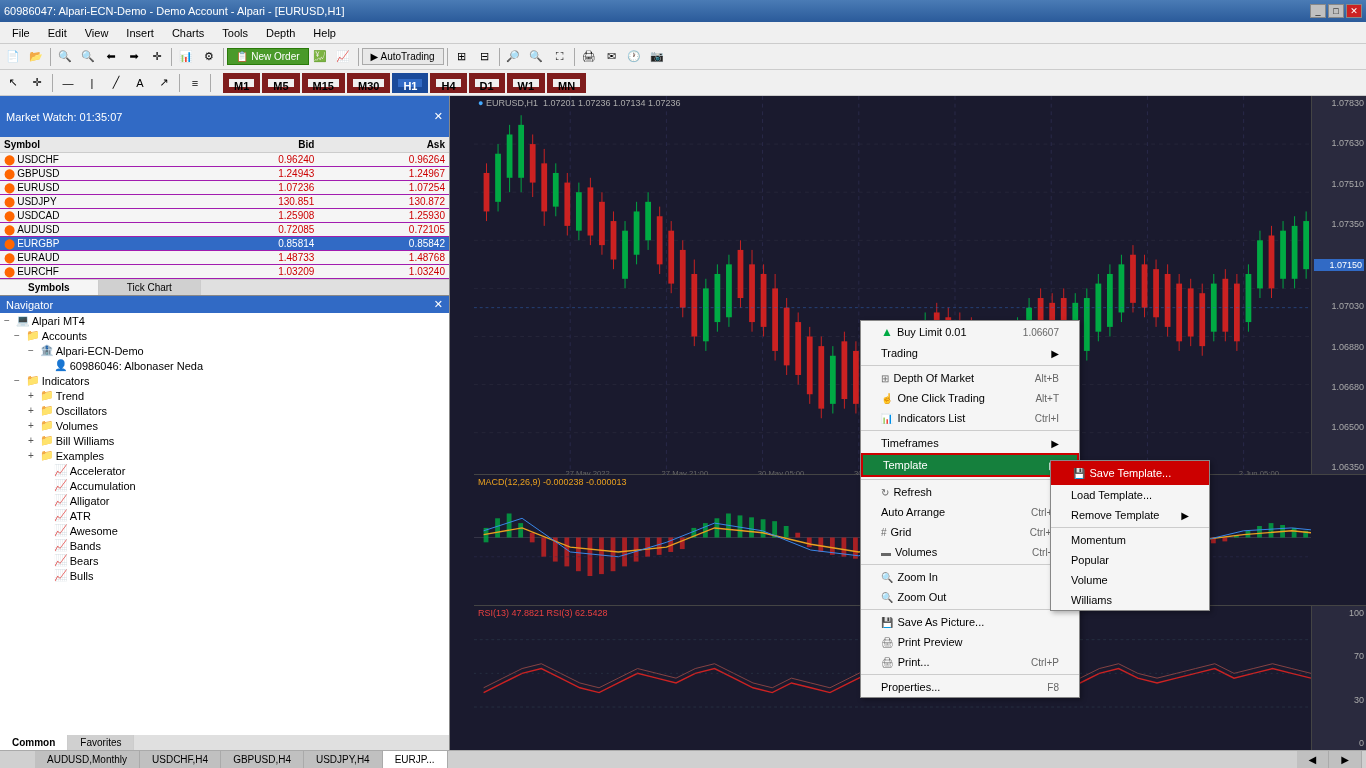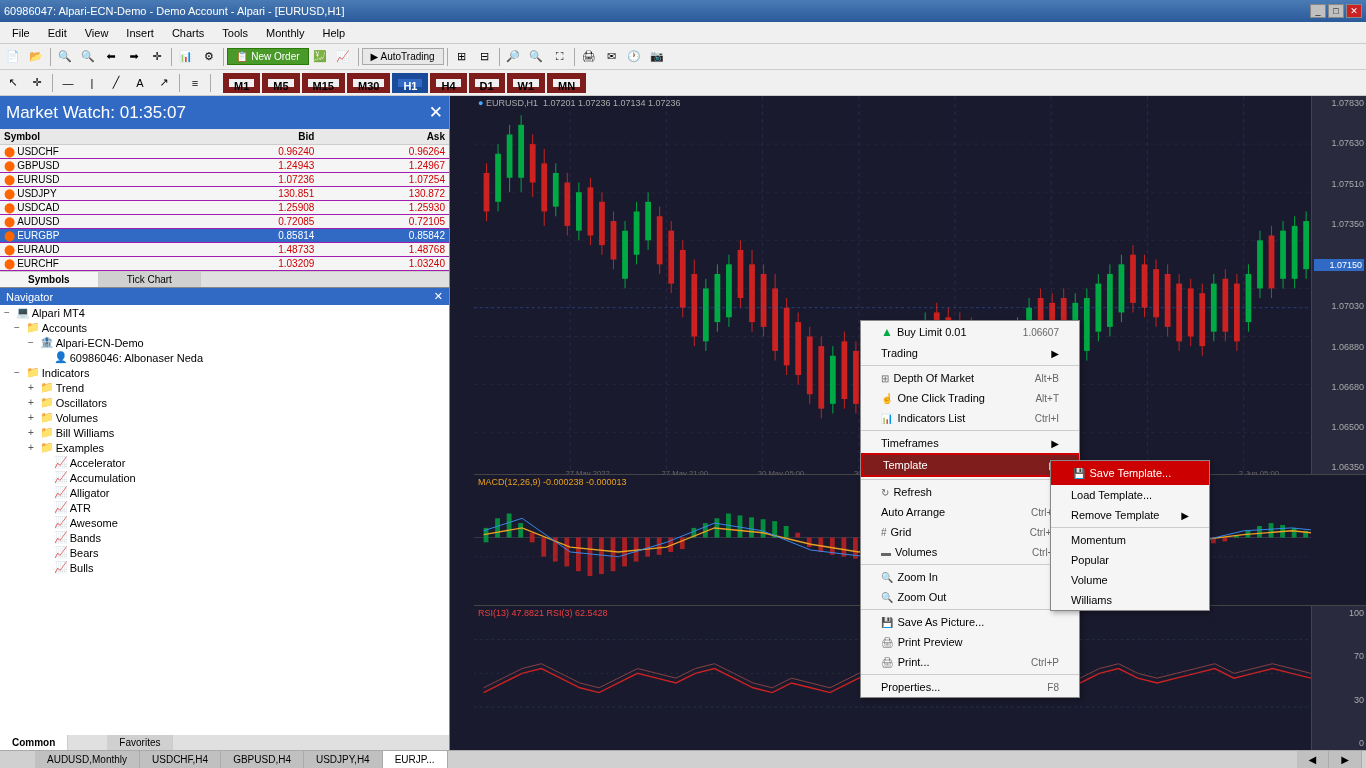--- a/index.html
+++ b/index.html
@@ -24,21 +24,21 @@
     .tf-btn.active { background: #316ac5; color: white; border-color: #1a4a9a; }
 
     
     #main-layout { display: flex; height: calc(768px - 70px - 22px - 22px); }
 
     
     #left-panel { width: 450px; display: flex; flex-direction: column; border-right: 1px solid #888; }
 
     
     #market-watch { background: #f5f5f5; border-bottom: 1px solid #888; flex: 0 0 auto; }
-    #mw-header { background: #316ac5; color: white; padding: 6px 6px; font-size: 17px; display: flex; justify-content: space-between; align-items: center; }
+    #mw-header { background: #316ac5; color: white; padding: 14px 6px; font-size: 11px; display: flex; justify-content: space-between; align-items: center; }
     #mw-table { width: 100%; border-collapse: collapse; }
     #mw-table th { background: #e8e8e8; border-bottom: 1px solid #ccc; padding: 2px 4px; text-align: left; font-size: 10px; }
     #mw-table td { padding: 1px 4px; font-size: 10px; border-bottom: 1px solid #a21caf; }
     #mw-table .bid { color: #cc0000; text-align: right; }
     #mw-table .ask { color: #cc0000; text-align: right; }
     #mw-table tr.selected { background: #316ac5; color: white; }
     #mw-table tr.selected .bid, #mw-table tr.selected .ask { color: white; }
     .symbol-dot { color: #ff6600; margin-right: 2px; }
 
     
@@ -49,42 +49,42 @@
     
     #navigator { flex: 1; overflow: hidden; display: flex; flex-direction: column; }
     #nav-header { background: #316ac5; color: white; padding: 2px 6px; font-size: 11px; display: flex; justify-content: space-between; align-items: center; }
     #nav-content { flex: 1; overflow-y: auto; background: white; }
     .nav-tree { font-size: 11px; }
     .nav-item { padding: 1px 4px; display: flex; align-items: center; gap: 2px; cursor: pointer; white-space: nowrap; }
     .nav-item .expand-icon { font-size: 10px; color: #555; width: 10px; }
     .nav-indent-1 { padding-left: 14px; }
     .nav-indent-2 { padding-left: 28px; }
     .nav-indent-3 { padding-left: 42px; }
-    .nav-tabs { display: flex; background: #e0e0e0; gap: 39px; }
+    .nav-tabs { display: flex; background: #e0e0e0; }
     .nav-tab { padding: 2px 12px; font-size: 10px; cursor: pointer; background: #d0d0d0; border-right: 1px solid #ccc; }
     .nav-tab.active { background: white; font-weight: bold; }
 
     
     #chart-area { flex: 1; display: flex; flex-direction: column; background: #1a1a2e; position: relative; overflow: hidden; padding-left: 24px; }
     #main-chart { flex: 0 0 60%; background: #1a1a2e; position: relative; border-bottom: 1px solid #444; }
     #macd-chart { flex: 0 0 20%; background: #1a1a2e; position: relative; border-bottom: 1px solid #444; }
     #rsi-chart { flex: 0 0 20%; background: #1a1a2e; position: relative; }
 
     .chart-label { position: absolute; top: 2px; left: 4px; color: #aaa; font-size: 9px; z-index: 2; }
     .chart-price-axis { position: absolute; right: 0; top: 0; bottom: 0; width: 55px; background: #2a2a3e; border-left: 1px solid #444; display: flex; flex-direction: column; justify-content: space-between; padding: 2px 2px; }
     .price-tick { font-size: 9px; color: #aaa; text-align: right; }
     .price-tick.highlight { background: #316ac5; color: white; padding: 1px 2px; }
 
     
     .chart-svg { position: absolute; top: 0; left: 0; right: 55px; bottom: 0; }
 
     
     #context-menu { position: absolute; left: 860px; top: 320px; background: #f5f5f5; border: 1px solid #888; box-shadow: 2px 2px 5px rgba(0,0,0,0.3); z-index: 1000; min-width: 220px; }
     .ctx-item { padding: 4px 20px; font-size: 11px; cursor: pointer; display: flex; justify-content: space-between; align-items: center; white-space: nowrap; }
-    .ctx-item.active-highlight { background: #7f1d1d; color: white; align-items: center; }
+    .ctx-item.active-highlight { background: #15803d; color: white; align-items: center; }
     .ctx-separator { height: 1px; background: #ccc; margin: 2px 0; }
     .ctx-shortcut { color: #666; font-size: 10px; margin-left: 20px; }
     .ctx-arrow { font-size: 10px; }
 
     
     #template-submenu { position: absolute; left: 1050px; top: 460px; background: #f5f5f5; border: 1px solid #888; box-shadow: 2px 2px 5px rgba(0,0,0,0.3); z-index: 1001; min-width: 160px; }
     #save-template-item { background: #cc0000; color: white; }
 
     
     #bottom-tabs { background: #d0d0d0; height: 18px; display: flex; align-items: center; border-top: 1px solid #aaa; padding-left: 35px; }
@@ -112,21 +112,21 @@
   </div>
 </div>
 
 <div id="menu-bar">
   <div class="menu-item">File</div>
   <div class="menu-item">Edit</div>
   <div class="menu-item">View</div>
   <div class="menu-item">Insert</div>
   <div class="menu-item">Charts</div>
   <div class="menu-item">Tools</div>
-  <div class="menu-item">Monthly</div>
+  <div class="menu-item">Depth</div>
   <div class="menu-item">Help</div>
 </div>
 
 <div class="toolbar">
   <div class="tb-btn">📄</div>
   <div class="tb-btn">📂</div>
   <div class="tb-sep"></div>
   <div class="tb-btn">🔍</div>
   <div class="tb-btn">🔍</div>
   <div class="tb-btn">⬅</div>

